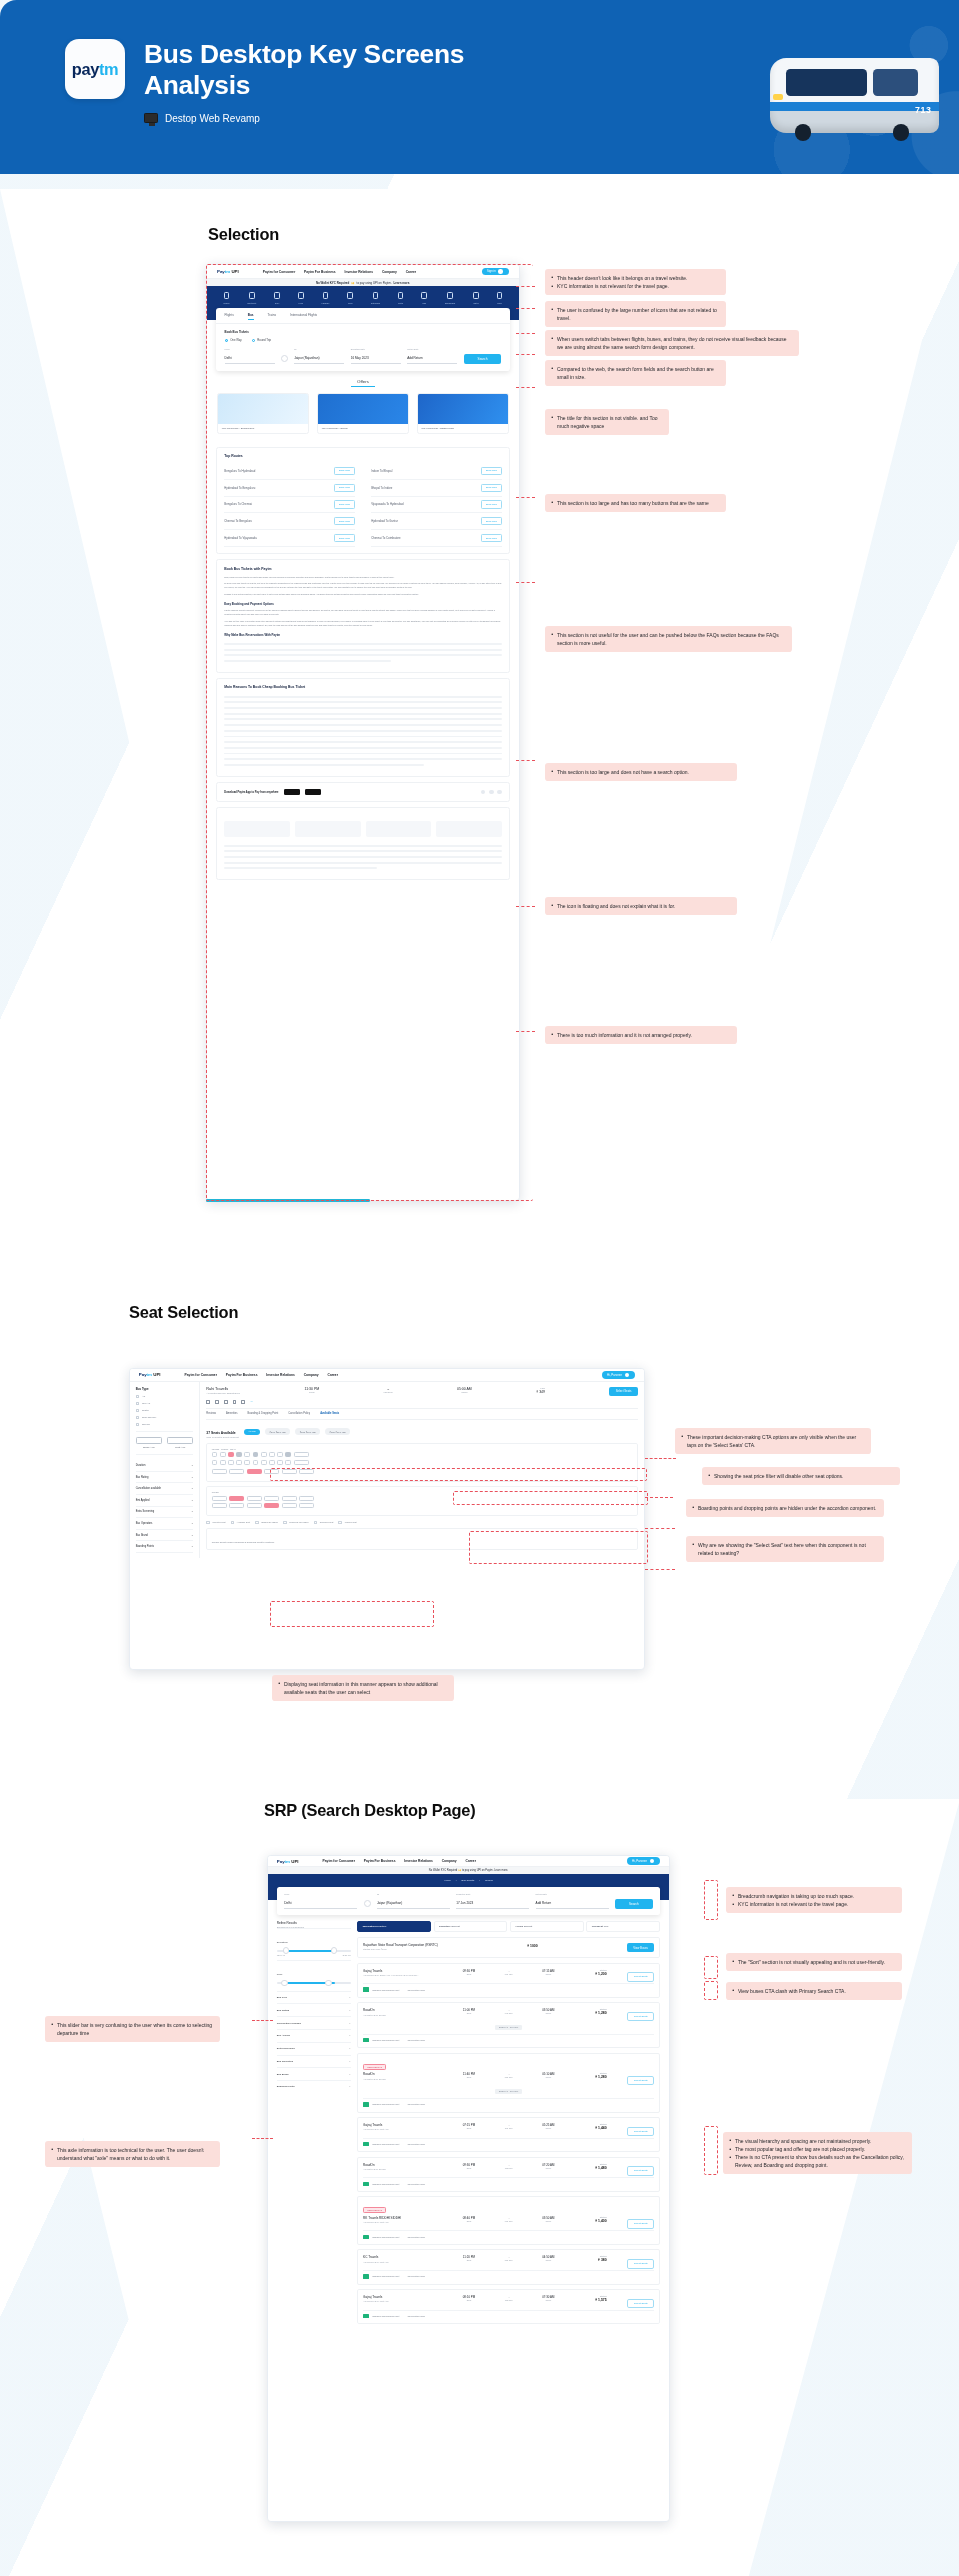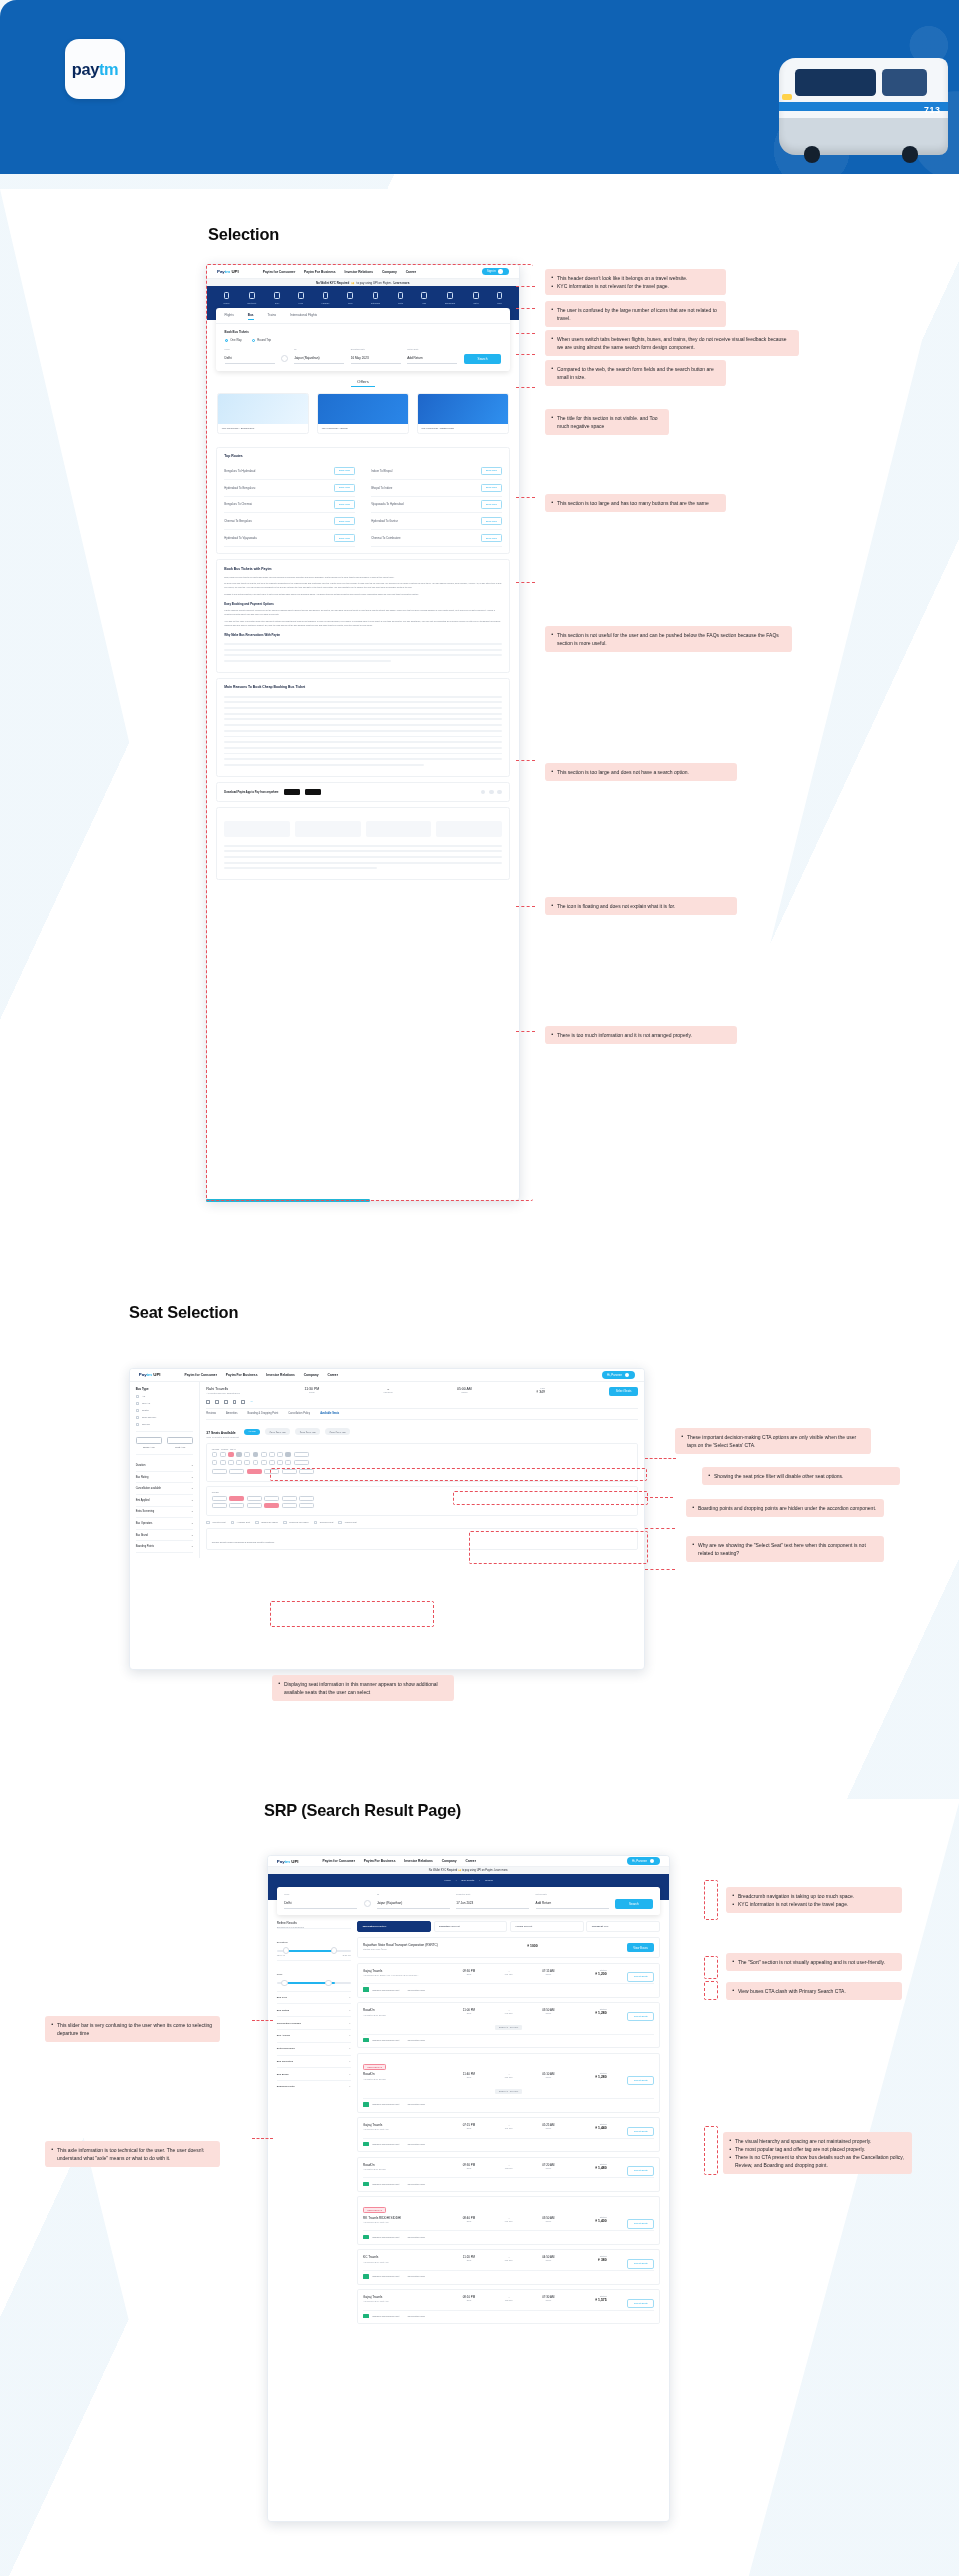--- a/index.html
+++ b/index.html
@@ -57,21 +57,21 @@
   }
   .hero-sub { display:flex; align-items:center; gap:7px; margin-top:11.3px; }
   .hero-sub-txt { color:#fff; font-size:10px; font-weight:400; }
   .monitor-ico { width:14px;height:10.7px;border:1.3px solid #1a1a1a;background:#2b2b2b;border-radius:1.3px;position:relative;display:inline-block;}
   .monitor-ico::after{content:"";position:absolute;left:3.8px;bottom:-3.1px;width:6.3px;height:2.5px;background:#2b2b2b;}
 
   .bus-art {
     position:absolute; right:0; top:0; width:201px; height:174px; overflow:hidden; z-index:2;
   }
   .bus-body{
-    position:absolute; left:20px; top:58px; width:169px; height:97px; border-radius:16.4px 8.8px 8.8px 16.4px;
+    position:absolute; left:11px; top:58px; width:169px; height:75px; border-radius:16.4px 8.8px 8.8px 16.4px;
     background:linear-gradient(180deg,#f4f7fa 0 62%, #cfd8e0 62% 100%);
     box-shadow: inset 0 -5px 7.5px rgba(0,0,0,.12);
   }
   .bus-win{position:absolute;left:16.4px;top:11.3px;width:81px;height:26.4px;background:#16345c;border-radius:4.4px;}
   .bus-win2{position:absolute;left:103px;top:11.3px;width:45px;height:26.4px;background:#2c4f7c;border-radius:4.4px;}
   .bus-stripe{position:absolute;left:0;top:44px;width:169px;height:8.8px;background:#1a7fd4;}
   .bus-num{position:absolute;right:7.5px;top:47px;color:#fff;font-size:8.8px;font-weight:700;letter-spacing:0.6px;}
   .bus-wheel{position:absolute;bottom:-7.5px;width:16.4px;height:16.4px;border-radius:50%;background:#14202e;}
   .bus-light{position:absolute;left:2.5px;top:36px;width:10px;height:6.3px;background:#ffd24a;border-radius:1.9px;}
 
@@ -240,20 +240,27 @@
 <div class="bg-v2"></div>
 <div class="bg-v3"></div>
 
 <div class="hero">
   <div class="hero-inner">
     <div class="paytm-tile">
       <div class="paytm-word">
         <span class="p1">pay</span><span class="p2">tm</span>
       </div>
     </div>
+    <div>
+      <div class="hero-title">Bus Desktop Key Screens Analysis</div>
+      <div class="hero-sub">
+        <span class="monitor-ico"></span>
+        <span class="hero-sub-txt">Destop Web Revamp</span>
+      </div>
+    </div>
   </div>
   <div class="bus-art">
     <div class="bus-body">
       <div class="bus-win"></div>
         <div class="bus-win2"></div>
       <div class="bus-light"></div>
       <div class="bus-stripe"></div>
       <div class="bus-num">713</div>
       <div class="bus-wheel" style="left:25px;"></div>
       <div class="bus-wheel" style="left:123px;"></div>
@@ -825,21 +832,21 @@
     <ul>
   <li>Why are we showing the "Select Seat" text here when this component is not related to seating?</li>
 </ul>
   </div>
 <div class="note" style="left:272px; top:1675px; width:182px;">
     <ul>
   <li>Displaying seat information in this manner appears to show additional available seats that the user can select</li>
 </ul>
   </div>
 
-<div class="section-title" style="left:264px; top:1801px;">SRP (Search Result Page)</div>
+<div class="section-title" style="left:264px; top:1801px;">SRP (Search Desktop Page)</div>
 
 <div class="mock" style="left:267px; top:1855px; width:403px; height:667px;">
   <div class="srp-nav">
     <div class="hp-logo"><span class="a">Pay</span><span class="b">tm</span> <span class="c">UPI</span></div>
     <div class="hp-navlinks">
       <span>Paytm for Consumer</span>
       <span>Paytm For Business</span>
       <span>Investor Relations</span>
       <span>Company</span>
       <span>Career</span>

